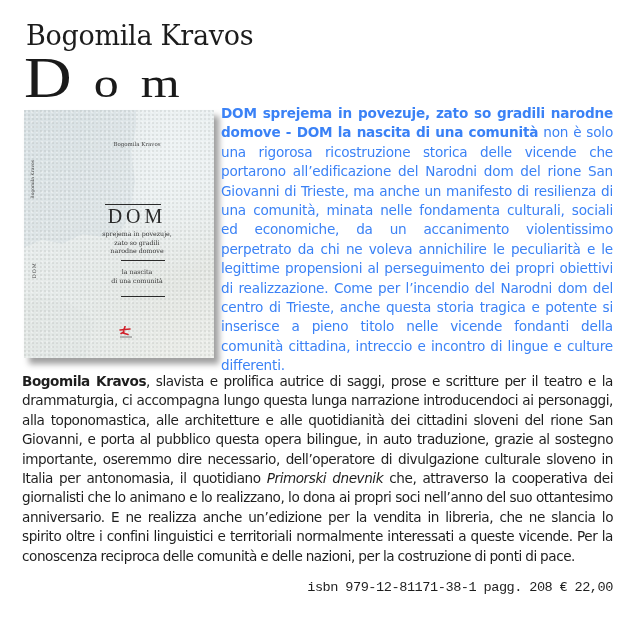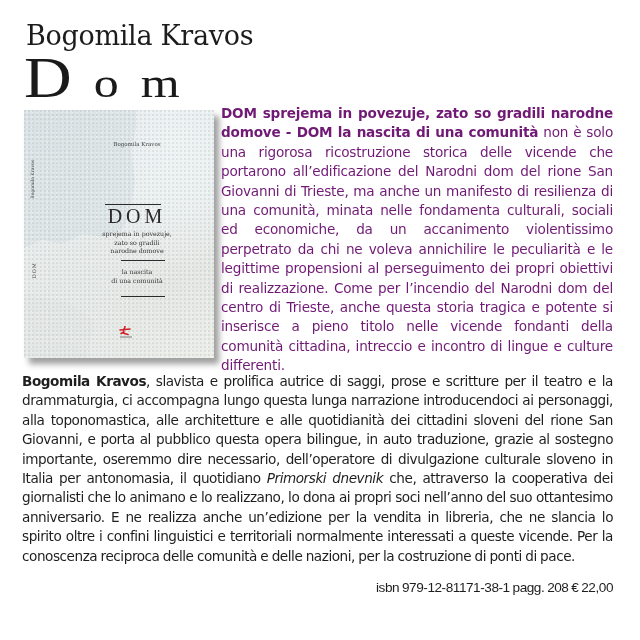--- a/index.html
+++ b/index.html
@@ -79,34 +79,34 @@
     position:absolute; left:95px; top:216px; width:12px; height:10px;
   }
   .cover-logo-caption {
     position:absolute; left:96px; top:226px; width:12px; height:2px; background:#8a8a8a; opacity:0.6;
   }
 
   
   .col-text {
     position:absolute; left:221px; top:104px; width:392px;
     font-family:"DejaVu Sans", sans-serif; font-size:13.6px; line-height:19.4px;
-    text-align:justify; color:#701a75; margin:0; letter-spacing:-0.2px;
+    text-align:justify; color:#3b82f6; margin:0; letter-spacing:-0.2px;
   }
   .col-text b { font-weight:bold; }
 
   .bio-text {
     position:absolute; left:22px; top:372px; width:591px;
     font-family:"DejaVu Sans", sans-serif; font-size:13.6px; line-height:19.4px;
     text-align:justify; color:#1e1e1e; margin:0; letter-spacing:-0.45px; word-spacing:-0.5px;
   }
   .bio-text i { font-style:italic; }
 
   .pub-info {
     position:absolute; right:27px; top:578px; text-align:left;
-    font-family:Liberation Sans, sans-serif; font-size:13.6px; line-height:19.4px; color:#1e1e1e;
+    font-family:Liberation Mono, monospace; font-size:13.6px; line-height:19.4px; color:#1e1e1e;
     letter-spacing:-0.45px; word-spacing:-0.5px;
   }
 </style>
 </head>
 <body>
 
 <h1 class="author-heading">Bogomila Kravos</h1>
 <h2 class="title-heading"><span class="cap">D</span><span class="sc">om</span></h2>
 
 <div class="cover-wrap">

